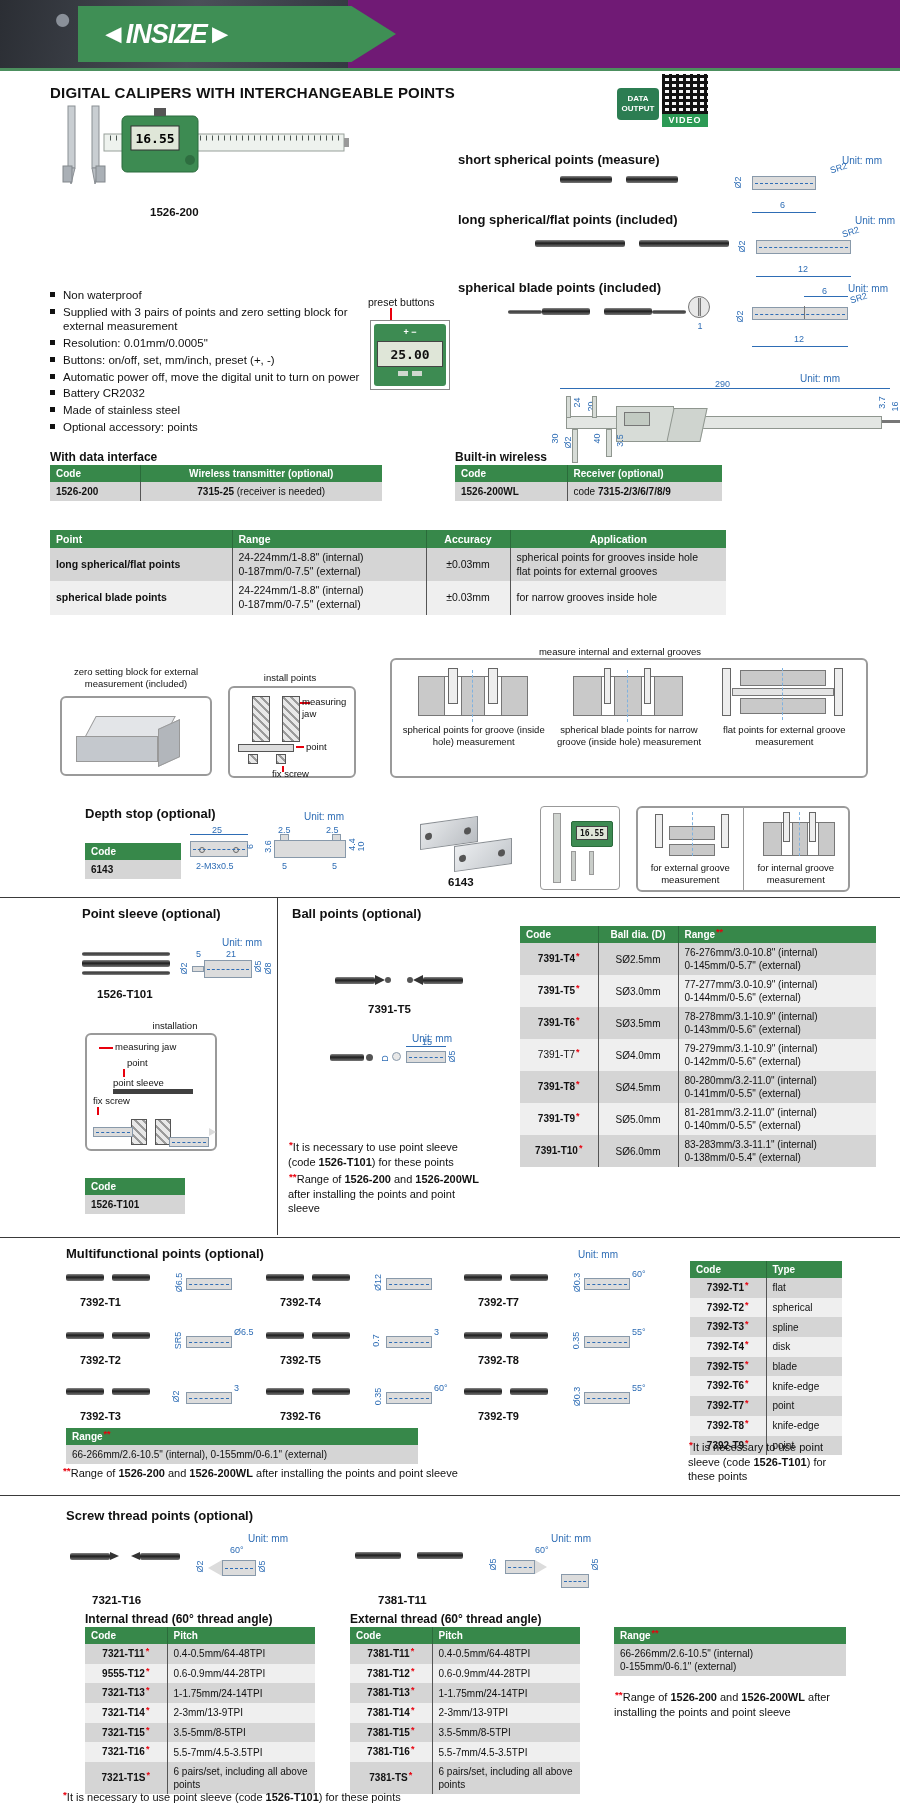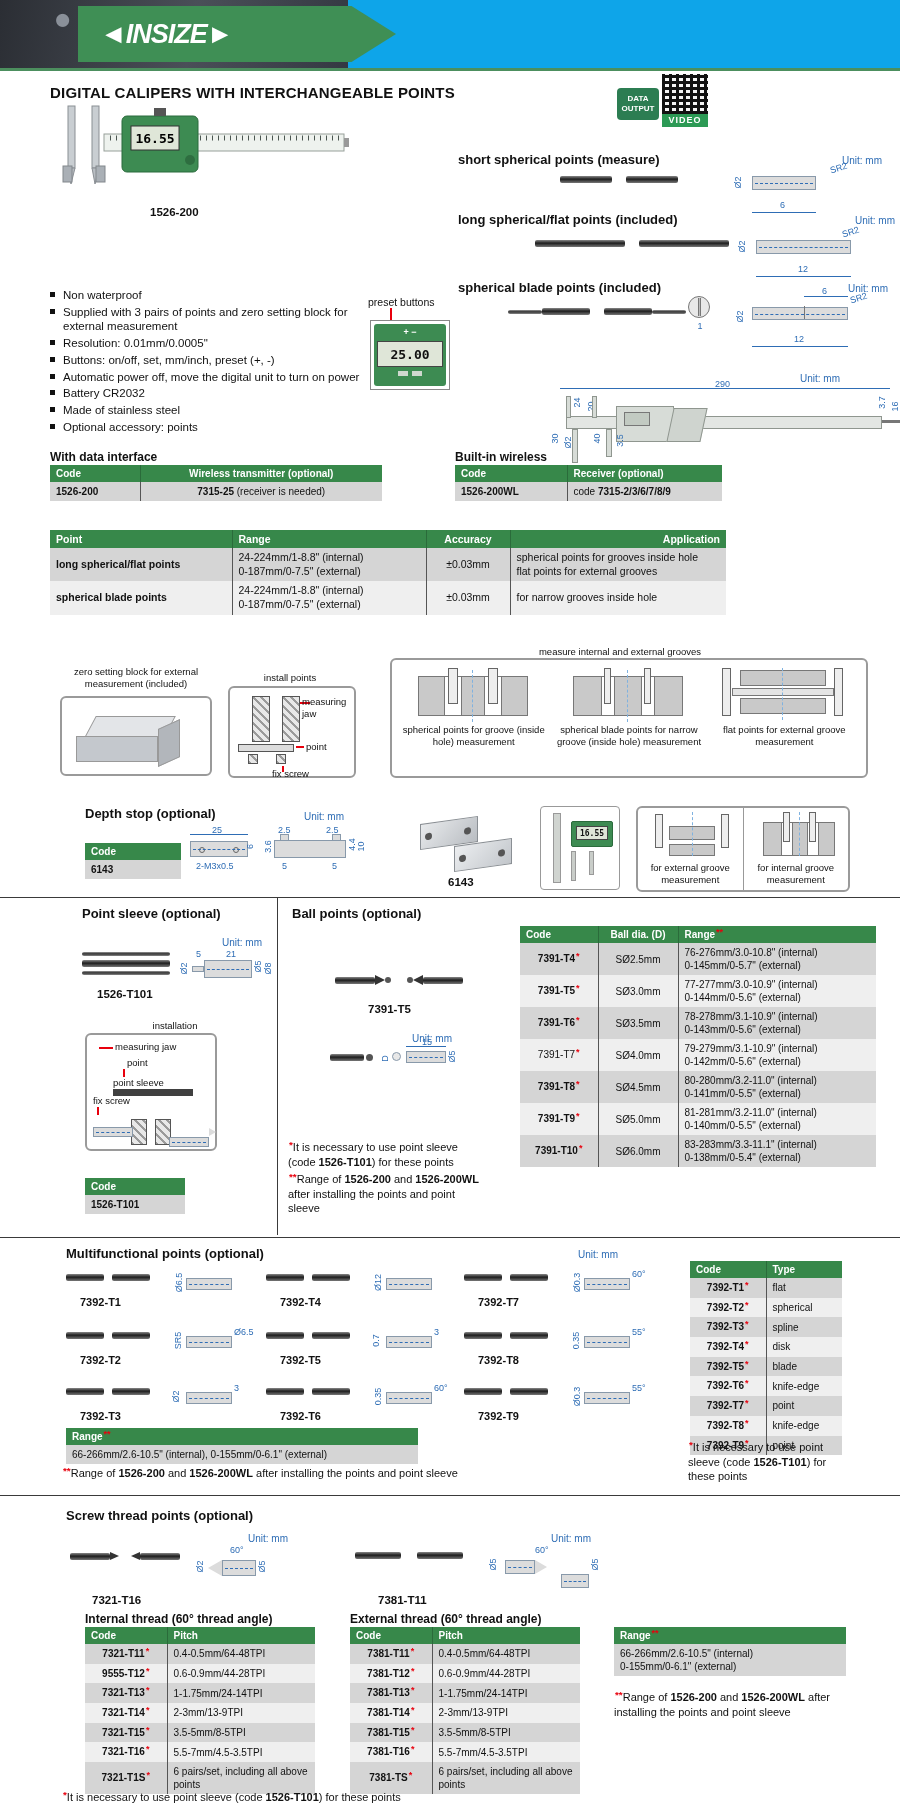--- a/index.html
+++ b/index.html
@@ -1,21 +1,21 @@
 <!DOCTYPE html>
 <html><head>
 <meta charset="utf-8">
 <style>
   * { margin:0; padding:0; box-sizing:border-box; }
   body { background:#fff; font-family:"Liberation Sans", sans-serif; color:#111; }
   #page { position:relative; width:900px; height:1814px; background:#fff; overflow:hidden; }
   .abs { position:absolute; }
 
   
-  .hdr { position:absolute; left:0; top:0; width:900px; height:68px; background:#0ea5e9; }
+  .hdr { position:absolute; left:0; top:0; width:900px; height:68px; background:#701a75; }
   .hdr-photo { position:absolute; left:0; top:0; width:348px; height:68px;
     background:
       radial-gradient(circle at 18% 30%, #8a9099 0 6px, transparent 7px),
       radial-gradient(circle at 30% 70%, #6a7078 0 10px, transparent 11px),
       radial-gradient(circle at 55% 40%, #575d66 0 14px, transparent 15px),
       radial-gradient(circle at 75% 60%, #474c54 0 12px, transparent 13px),
       linear-gradient(100deg, #2b2e34, #4a4f58 55%, #343942); }
   .hdr-arrow { position:absolute; left:78px; top:6px; width:318px; height:56px; background:#3f8f55;
     clip-path:polygon(0 0, 86% 0, 100% 50%, 86% 100%, 0 100%); display:flex; align-items:center; }
   .hdr-logo { color:#fff; font-weight:bold; font-style:italic; font-size:27px; letter-spacing:-1px; padding-left:22px; }
@@ -266,21 +266,21 @@
         <col style="width: 182px;">
         <col style="width: 194px;">
         <col style="width: 84px;">
         <col style="width: 216px;">
       </colgroup>
       <thead>
         <tr>
           <th style="text-align: left;"><span>Point</span></th>
           <th style="text-align: left;"><span>Range</span></th>
           <th style="text-align: center;"><span>Accuracy</span></th>
-          <th style="text-align: right; margin-left: 26px;"><span>Application</span></th>
+          <th style="text-align: center; margin-left: 26px;"><span>Application</span></th>
         </tr>
       </thead>
       <tbody>
         <tr>
           <td style="text-align: left; font-weight: 700;">long spherical/flat points</td>
           <td style="text-align: left;">24-224mm/1-8.8" (internal)
 0-187mm/0-7.5" (external)</td>
           <td style="text-align: center;">±0.03mm</td>
           <td style="text-align: left;">spherical points for grooves inside hole
 flat points for external grooves</td>
@@ -460,21 +460,21 @@
     <span class="dim rot abs" style="left:76px; top:26px;">Ø8</span>
   </div>
   <div class="abs model" style="left:97px; top:988px;">1526-T101</div>
 
   <div class="abs cap" style="left:120px; top:1020px; width:110px;">installation</div>
   <div class="fig-box abs" style="left:85px; top:1033px; width:132px; height:118px;">
     <div class="redline" style="left:12px; top:12px; width:14px; height:1.5px;"></div>
     <span class="cap abs" style="left:28px; top:6px; width:90px; text-align:left;">measuring jaw</span>
     <span class="cap abs" style="left:40px; top:22px; width:60px; text-align:left;">point</span>
     <div class="redline" style="left:36px; top:34px; width:1.5px; height:8px;"></div>
-    <span class="cap abs" style="left:26px; top:42px; width:80px; text-align:left; border-bottom:7px solid #404040;">point sleeve</span>
+    <span class="cap abs" style="left:26px; top:42px; width:80px; text-align:left; border-bottom:5px solid #404040;">point sleeve</span>
     <span class="cap abs" style="left:6px; top:60px; width:60px; text-align:left;">fix screw</span>
     <div class="redline" style="left:10px; top:72px; width:1.5px; height:8px;"></div>
     <div style="position:absolute; left:6px; top:84px; right:6px; height:26px;">
       <div class="hatch abs" style="left:38px; top:0; width:16px; height:26px;"></div>
       <div class="hatch abs" style="left:62px; top:0; width:16px; height:26px;"></div>
       <div class="drod abs" style="left:0; top:8px; width:40px; height:10px;"></div>
       <div class="drod abs" style="left:76px; top:8px; width:40px; height:10px;"></div>
       <div class="abs" style="left:116px; top:9px; width:0; height:0; border-left:7px solid #dcdcdc; border-top:4px solid transparent; border-bottom:4px solid transparent;"></div>
     </div>
   </div>

